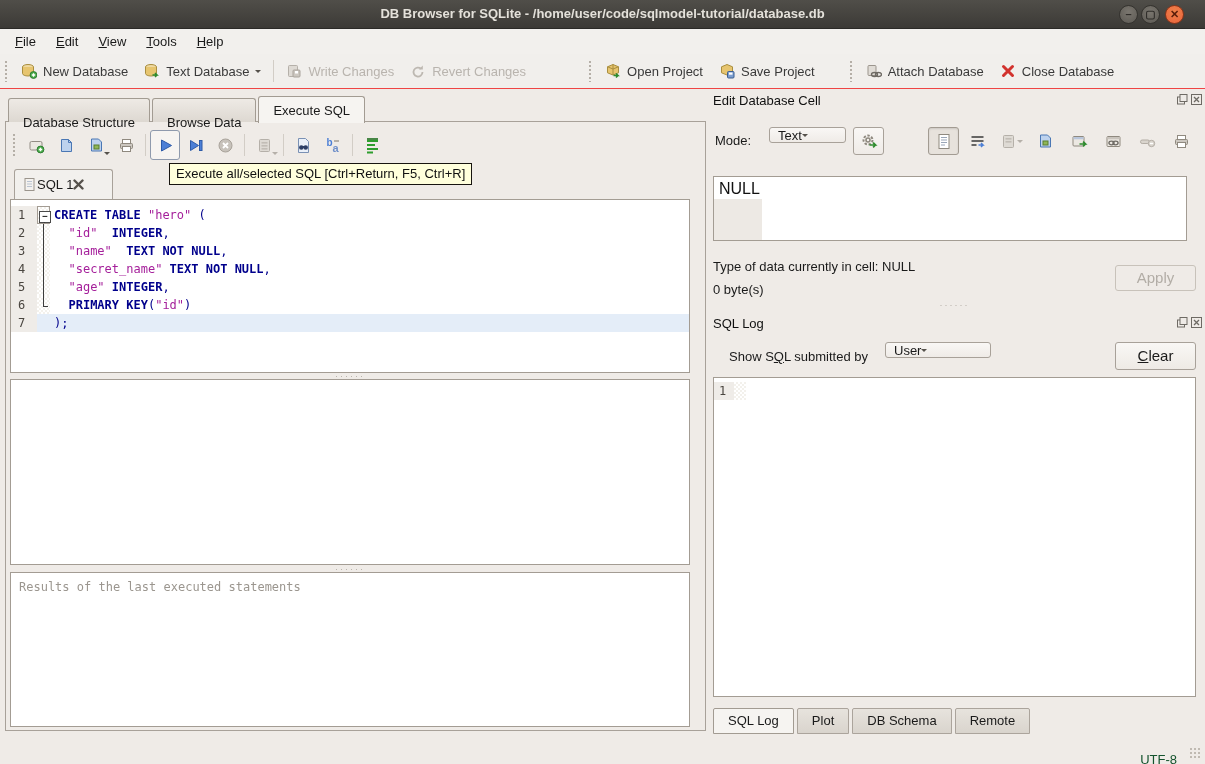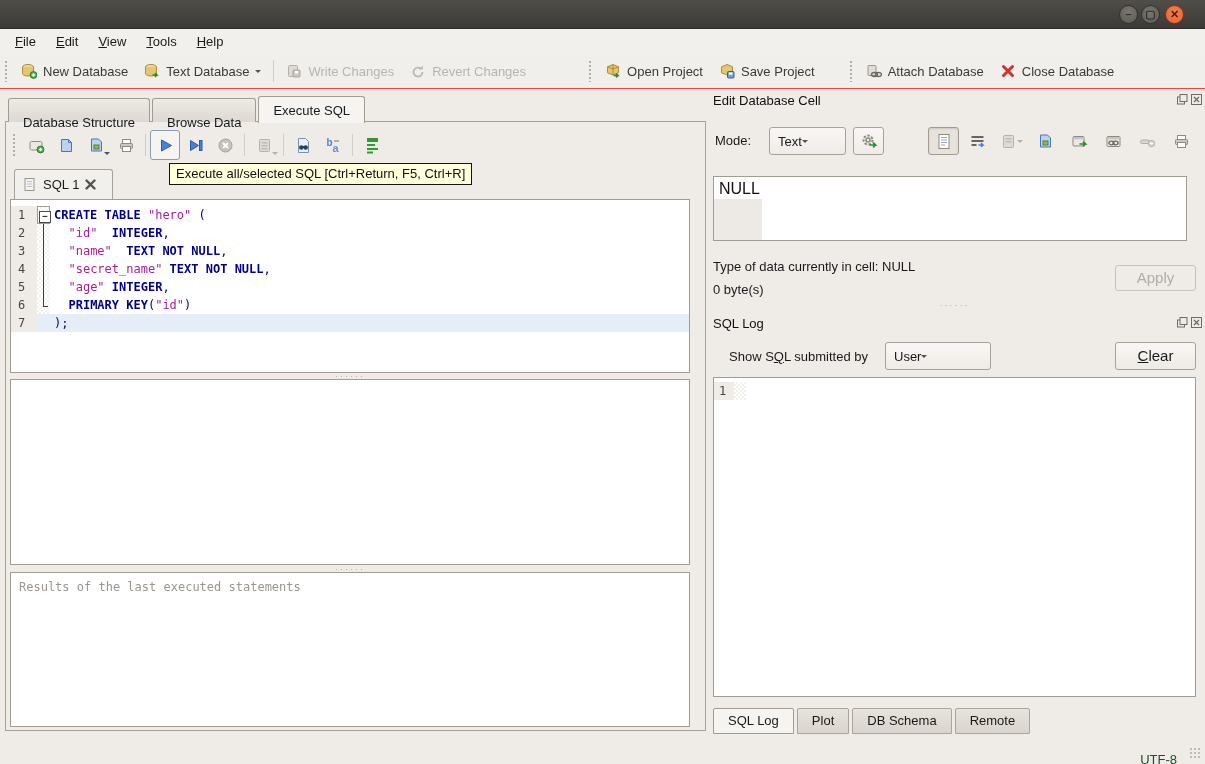--- a/index.html
+++ b/index.html
@@ -51,21 +51,21 @@
   .sbtn { width:30px; height:30px; display:flex; align-items:center; justify-content:center; position:relative; }
   .sbtn.hovered { border:1px solid #8e9aad; border-radius:3px; background:#f6f4f1; }
   .sbtn .caret { position:absolute; right:1px; bottom:2px; border-width:3px; }
 
   .tooltip { position:absolute; left:169px; top:163px; z-index:9;
     background:var(--tooltipbg,#ffffdc); border:1px solid #17140f; padding:2px 6px 3px;
     font-size:13px; color:#111; white-space:nowrap; }
 
   .sqltab { position:absolute; left:14px; top:169px; width:99px; height:30px; z-index:2;
     background:#f2f0ed; border:1px solid #a8a199; border-bottom:none; border-radius:3px 3px 0 0;
-    display:flex; align-items:center; gap:6px; padding:0 8px; }
+    display:flex; align-items:center; gap:0; padding:0 8px; }
 
   
   .box { position:absolute; background:#fff; border:1px solid #a39c93; }
   .editor { left:10px; top:199px; width:680px; height:174px; font-family:"DejaVu Sans Mono",monospace; font-size:12px; overflow:hidden; }
   .midpane { left:10px; top:379px; width:680px; height:186px; }
   .results { left:10px; top:572px; width:680px; height:155px;
     font-family:"DejaVu Sans Mono",monospace; font-size:12px; color:#9b968f; padding:7px 8px; }
 
   .ed-line { display:flex; height:18px; line-height:18px; }
   .ed-line .ln { width:26px; flex:none; background:#efece8; color:#4a4640; text-align:left; padding-left:7px; }
@@ -85,21 +85,21 @@
   .tok-kw { color:var(--kw,#00008c); font-weight:bold; }
   .tok-str { color:var(--str,#a5209b); }
   .tok-pl { color:#00008c; }
 
   .hsplit { position:absolute; left:10px; width:680px; height:5px; text-align:center;
     color:#b2aca4; font-size:9px; line-height:5px; letter-spacing:2px; }
 
   
   .dock-title { position:absolute; font-size:13px; color:#111; }
   .dock-icons { position:absolute; display:flex; gap:3px; }
-  .combo { position:absolute; height:28px; background:linear-gradient(#f9f7f5,#efebe7);
+  .combo { position:absolute; height:16px; background:linear-gradient(#f9f7f5,#efebe7);
     border:1px solid #a8a199; border-radius:3px; display:flex; align-items:center;
     padding:0 8px; justify-content:flex-start; }
   .tool28 { width:31px; height:28px; display:flex; align-items:center; justify-content:center; position:relative; }
   .tool28.framed { border:1px solid #a8a199; border-radius:3px; background:linear-gradient(#f9f7f5,#efebe7); }
   .tool28.pressed { border:1px solid #a29b92; border-radius:3px; background:#e7e2dc; box-shadow:inset 0 1px 2px rgba(0,0,0,.12); }
 
   .cellbox { left:713px; top:176px; width:474px; height:65px; }
   .cell-gutter { position:absolute; left:0; top:22px; bottom:0; width:48px; background:#ede9e4; }
   .cell-null { position:absolute; left:5px; top:3px; font-size:16px; color:#111; }
 
@@ -120,20 +120,21 @@
   .encoding { position:absolute; right:28px; top:20px; color:#14532d; }
   .sizegrip { position:absolute; right:4px; bottom:5px; width:12px; height:12px;
     background-image:radial-gradient(#c0bab2 1px, transparent 1.1px); background-size:4px 4px; }
 
   svg text { font-family:"Liberation Sans",sans-serif; }
 </style>
 </head>
 <body>
 
 <div class="titlebar">
+  <div class="title">DB Browser for SQLite - /home/user/code/sqlmodel-tutorial/database.db</div>
   <div class="winbtn" style="right:67px">–</div>
   <div class="winbtn" style="right:45px">▢</div>
   <div class="winbtn close" style="right:21px">✕</div>
 </div>
 
 <div class="menubar">
   <div class="menu-item"><span class="mn">F</span><span>ile</span></div>
   <div class="menu-item"><span class="mn">E</span><span>dit</span></div>
   <div class="menu-item"><span class="mn">V</span><span>iew</span></div>
   <div class="menu-item"><span class="mn">T</span><span>ools</span></div>

